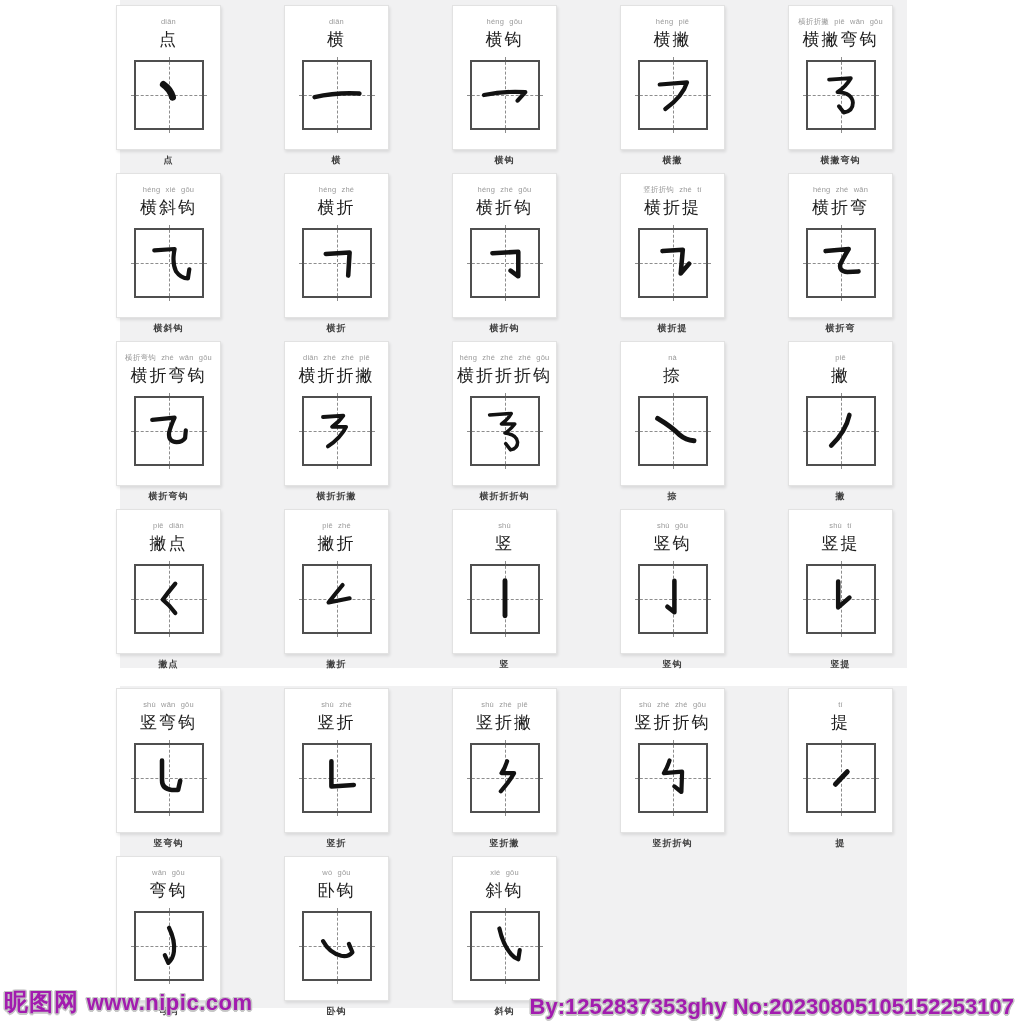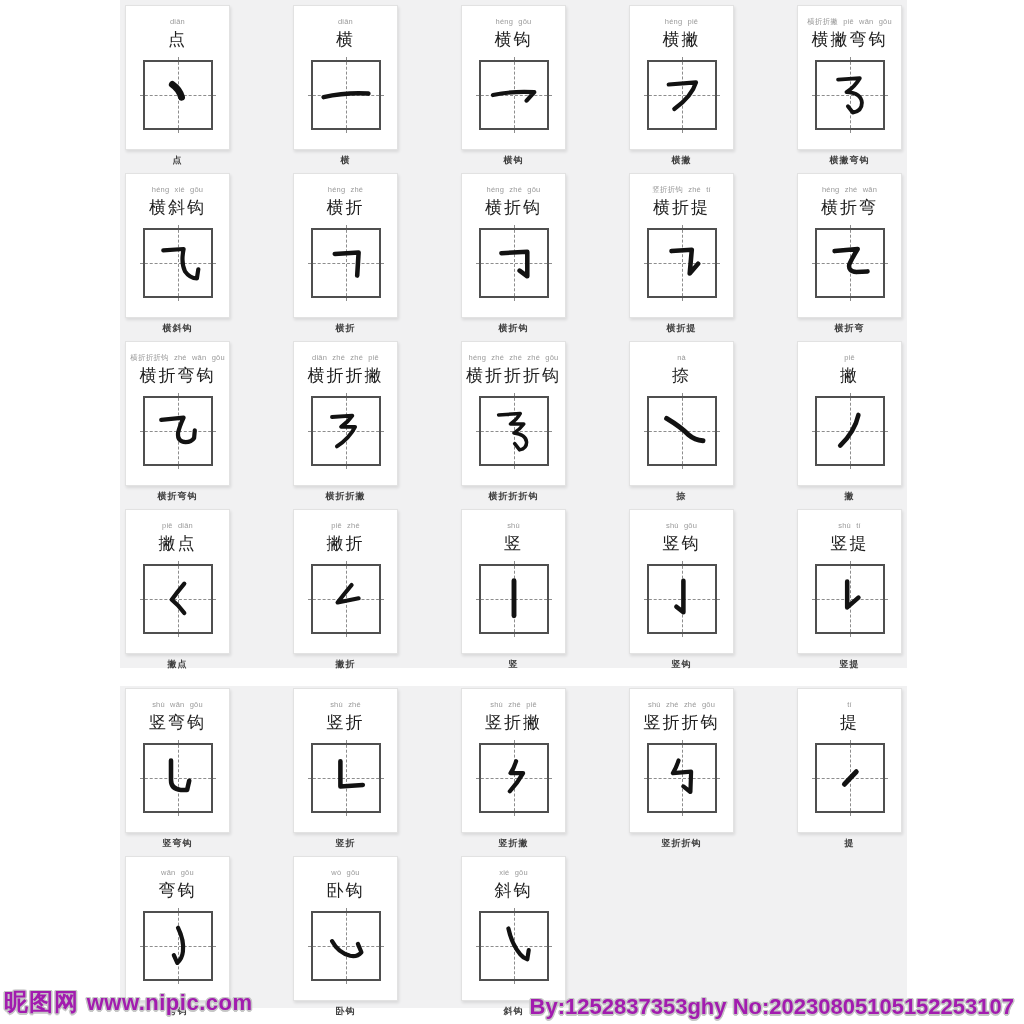--- a/index.html
+++ b/index.html
@@ -5,21 +5,21 @@
   html,body{margin:0;padding:0;}
   body{
     width:1024px;height:1024px;position:relative;overflow:hidden;
     background:#ffffff;
     font-family:"Liberation Sans", sans-serif;
   }
   .strip{position:absolute;left:120px;width:787px;background:#f1f1f2;}
   .strip-a{top:0;height:668px;}
   .strip-b{top:686px;height:322px;}
   .grid{
-    position:absolute;left:125px;
+    position:absolute;left:116px;
     display:grid;grid-template-columns:repeat(5,105px);
     column-gap:63px;row-gap:5px;
   }
   #group-a{top:5px;}
   #group-b{top:688px;}
   .cell{width:105px;height:163px;}
   .card{
     width:105px;height:145px;background:#ffffff;box-sizing:border-box;
     border:1px solid #e2e2e2;box-shadow:1px 2px 3px rgba(0,0,0,0.10);
     text-align:center;
@@ -197,21 +197,21 @@
         <div class="vline"></div>
         <svg class="stroke-svg" viewBox="0 0 100 100" aria-hidden="true">
             <path d="M28,33 L61,30 Q53,43 49,52 Q47,62 59,63 L75,62" stroke-width="6.5"></path>
           </svg>
       </div>
     </div>
     <div class="caption">横折弯</div>
   </div>
     <div class="cell">
     <div class="card">
-      <div class="pinyin">横折折折钩 zhé wān gōu</div>
+      <div class="pinyin">横折弯钩 zhé wān gōu</div>
       <div class="title">横折弯钩</div>
       <div class="box">
         <div class="hline"></div>
         <div class="vline"></div>
         <svg class="stroke-svg" viewBox="0 0 100 100" aria-hidden="true">
             <path d="M26,34 L58,31 Q52,44 50,53 Q49,65 61,66 Q69,66 73,60 L74,49" stroke-width="6"></path>
           </svg>
       </div>
     </div>
     <div class="caption">横折弯钩</div>

